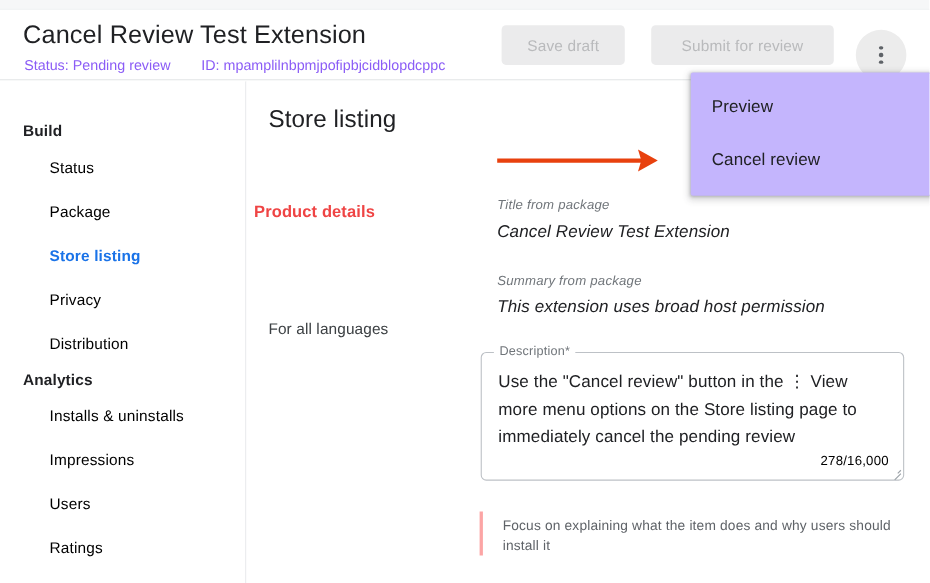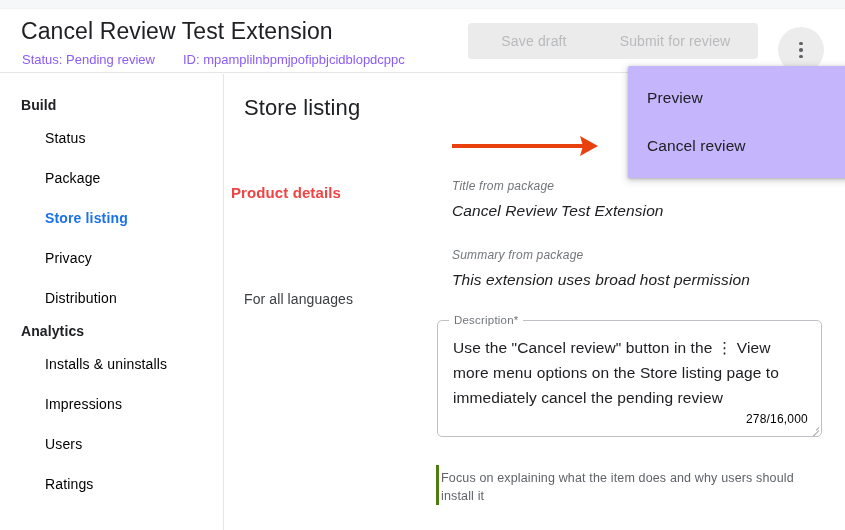--- a/index.html
+++ b/index.html
@@ -75,21 +75,21 @@
     font-family: "Liberation Sans", sans-serif;
     font-size: 14px;
     letter-spacing: 0.15px;
     padding: 0 18px;
     cursor: default;
     display: flex;
     align-items: center;
     justify-content: center;
     white-space: nowrap;
   }
-  .btn-save-draft { left: 468px; width: 132px; text-align: right; }
+  .btn-save-draft { left: 456px; width: 112px; text-align: right; }
   .btn-submit { left: 592px; width: 166px; }
 
   .kebab-button {
     position: absolute;
     left: 778px; top: 18px;
     width: 46px; height: 46px;
     border-radius: 50%;
     background: #ececec;
     border: none;
     padding: 0;
@@ -108,21 +108,21 @@
 
   
   .sidebar {
     position: absolute;
     left: 0; top: 74px;
     width: 224px;
     height: 456px;
     background: #ffffff;
     border-right: 1px solid #e4e6e8;
     box-sizing: border-box;
-    padding-top: 18px;
+    padding-top: 32px;
   }
   .nav-section-title {
     font-size: 14px;
     font-weight: 700;
     color: #202124;
     padding: 0 0 0 21px;
     height: 26px;
     line-height: 26px;
     letter-spacing: 0.1px;
   }
@@ -254,22 +254,22 @@
     transform: rotate(-45deg);
   }
   .outlined-field .resize-grip span:nth-child(1) { bottom: 3px; width: 8px; }
   .outlined-field .resize-grip span:nth-child(2) { bottom: 6.5px; width: 4px; }
 
   
   .helper-callout {
     position: absolute;
     left: 212px; top: 391px;
     width: 386px;
-    padding-left: 2px;
-    border-left: 3px solid #4d7c0f;
+    padding-left: 18px;
+    border-left: 3px solid #fca5a5;
     box-sizing: border-box;
   }
   .helper-callout .helper-text {
     font-size: 12.5px;
     line-height: 18px;
     color: #5f6368;
     letter-spacing: 0.15px;
     padding-top: 4px;
   }
 

